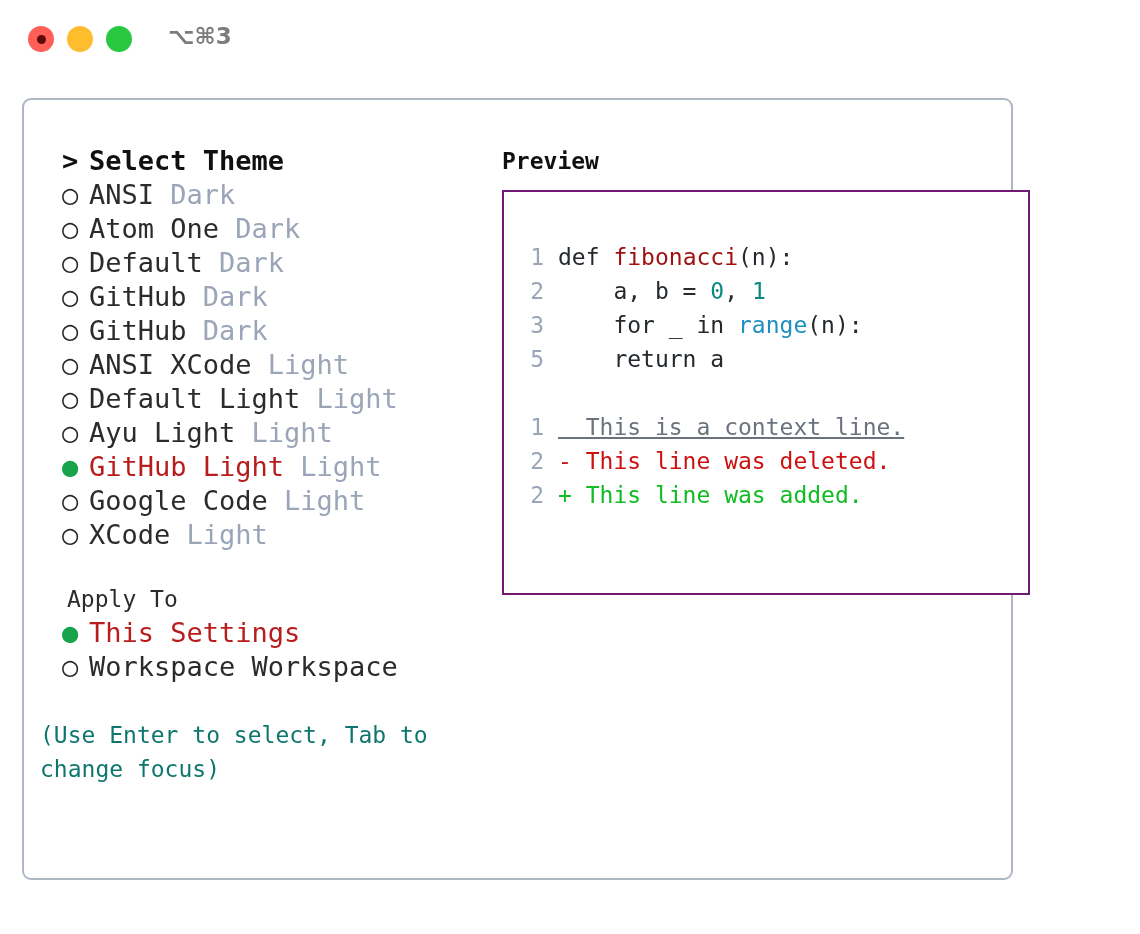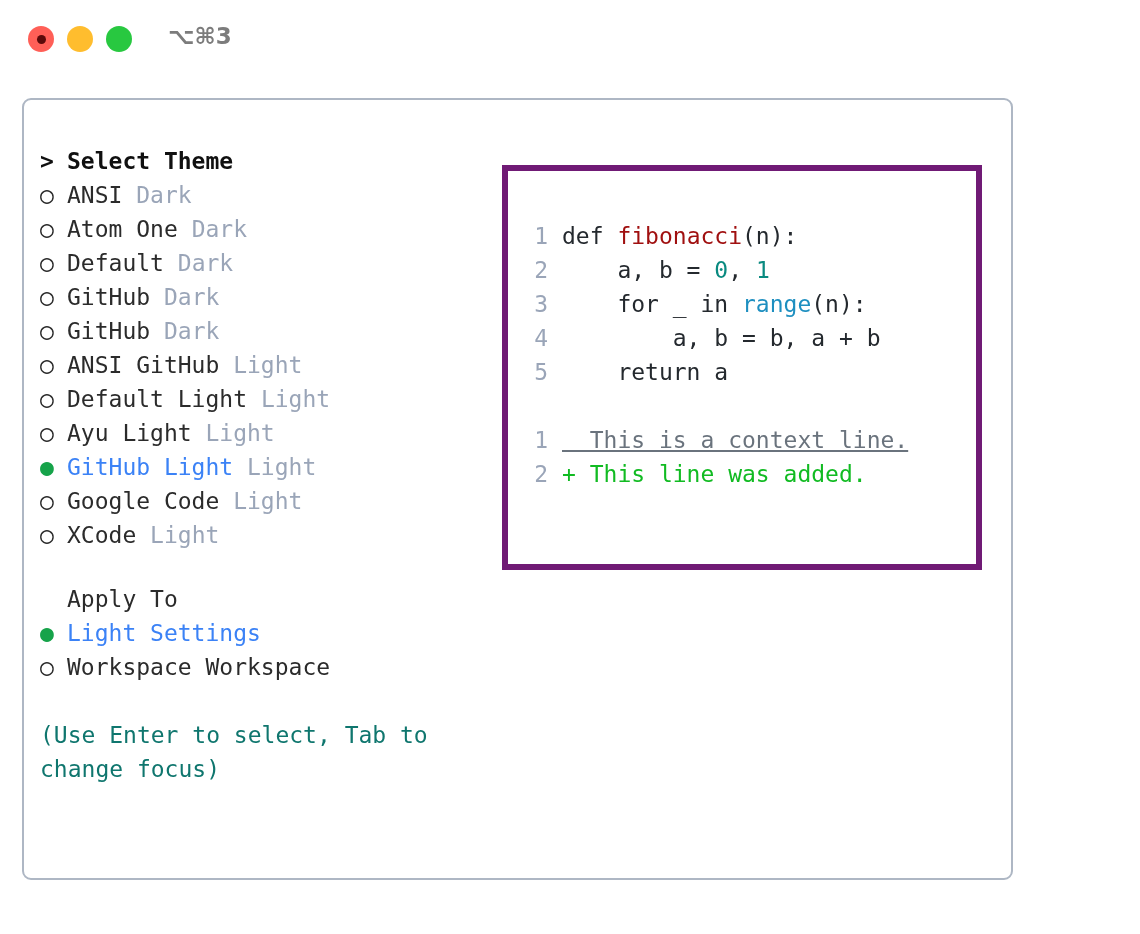--- a/index.html
+++ b/index.html
@@ -85,41 +85,42 @@
   .left-col {
     position: absolute;
     left: 16px;
     top: 44px;
     width: 440px;
   }
 
   .row {
     height: 34px;
     line-height: 34px;
-    font-size: 23px;
+    font-size: 27px;
     white-space: pre;
     color: #2b2b2b;
+    margin-left: 22px;
   }
 
   .row .marker {
     display: inline-block;
     width: 27px;
   }
 
   .hdr {
     font-weight: bold;
     color: #101010;
   }
 
   .kind {
     color: #9aa5b8;
     text-align: right;
   }
 
-  .row.selected .name { color: #3b82f6; }
+  .row.selected .name { color: #b91c1c; }
   .row.selected .marker { color: #16A34A; }
 
   .section-label {
     height: 34px;
     line-height: 34px;
     font-size: 23px;
     white-space: pre;
     color: #2b2b2b;
     padding-left: 27px;
   }
@@ -142,24 +143,24 @@
     width: 490px;
   }
   .preview-title {
     font-size: 23px;
     font-weight: bold;
     color: #101010;
     line-height: 34px;
     height: 34px;
   }
   .preview-box {
-    margin-top: 21px;
-    width: 480px;
+    margin-top: 12px;
+    width: 528px;
     height: 405px;
-    border: 6px solid #701a75;
+    border: 2px solid #701a75;
     box-sizing: border-box;
     background: #ffffff;
     position: relative;
   }
   .code {
     position: absolute;
     left: 14px;
     top: 48px;
     font-size: 23px;
   }
@@ -207,51 +208,52 @@
     <div class="left-col">
 
       <div class="row hdr"><span class="marker">&gt;</span><span>Select Theme</span></div>
 
       <div id="theme-rows">
           <div class="row"><span class="marker">○</span><span class="name">ANSI </span><span class="kind">Dark</span></div>
           <div class="row"><span class="marker">○</span><span class="name">Atom One </span><span class="kind">Dark</span></div>
           <div class="row"><span class="marker">○</span><span class="name">Default </span><span class="kind">Dark</span></div>
           <div class="row"><span class="marker">○</span><span class="name">GitHub </span><span class="kind">Dark</span></div>
           <div class="row"><span class="marker">○</span><span class="name">GitHub </span><span class="kind">Dark</span></div>
-          <div class="row"><span class="marker">○</span><span class="name">ANSI GitHub </span><span class="kind">Light</span></div>
+          <div class="row"><span class="marker">○</span><span class="name">ANSI XCode </span><span class="kind">Light</span></div>
           <div class="row"><span class="marker">○</span><span class="name">Default Light </span><span class="kind">Light</span></div>
           <div class="row"><span class="marker">○</span><span class="name">Ayu Light </span><span class="kind">Light</span></div>
           <div class="row selected"><span class="marker">●</span><span class="name">GitHub Light </span><span class="kind">Light</span></div>
           <div class="row"><span class="marker">○</span><span class="name">Google Code </span><span class="kind">Light</span></div>
           <div class="row"><span class="marker">○</span><span class="name">XCode </span><span class="kind">Light</span></div>
         </div>
 
       <div class="spacer-30"></div>
 
       <div class="section-label">Apply To</div>
 
       <div id="apply-rows">
-          <div class="row selected"><span class="marker">●</span><span class="name">Light Settings</span></div>
+          <div class="row selected"><span class="marker">●</span><span class="name">This Settings</span></div>
           <div class="row"><span class="marker">○</span><span class="name">Workspace Workspace</span></div>
         </div>
 
       <div class="spacer-34"></div>
 
       <div class="hint">(Use Enter to select, Tab to change focus)</div>
     </div>
 
     <div class="right-col">
+      <div class="preview-title">Preview</div>
       <div class="preview-box">
         <div class="code" id="code-area">
             <div class="code-line"><span class="lineno">1</span><span class="gutter-gap"></span><span class="tok-plain">def </span><span class="tok-fn">fibonacci</span><span class="tok-plain">(n):</span></div>
             <div class="code-line"><span class="lineno">2</span><span class="gutter-gap"></span><span class="tok-plain">    a, b = </span><span class="tok-num">0</span><span class="tok-plain">, </span><span class="tok-num">1</span></div>
             <div class="code-line"><span class="lineno">3</span><span class="gutter-gap"></span><span class="tok-plain">    for _ in </span><span class="tok-call">range</span><span class="tok-plain">(n):</span></div>
-            <div class="code-line"><span class="lineno">4</span><span class="gutter-gap"></span><span class="tok-plain">        a, b = b, a + b</span></div>
             <div class="code-line"><span class="lineno">5</span><span class="gutter-gap"></span><span class="tok-plain">    return a</span></div>
             <div class="blank-line"></div>
             <div class="code-line"><span class="lineno">1</span><span class="gutter-gap"></span><span class="diff-ctx">  This is a context line.</span></div>
+            <div class="code-line"><span class="lineno">2</span><span class="gutter-gap"></span><span class="diff-del">- This line was deleted.</span></div>
             <div class="code-line"><span class="lineno">2</span><span class="gutter-gap"></span><span class="diff-add">+ This line was added.</span></div>
           </div>
       </div>
     </div>
 
   </div>
 </div>
 
 </body></html>

